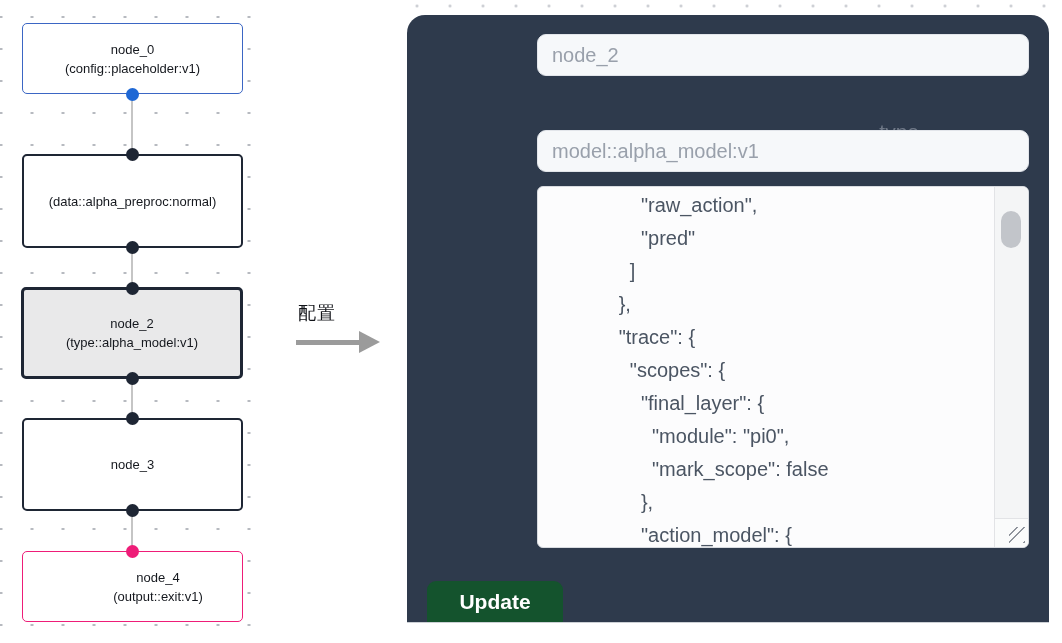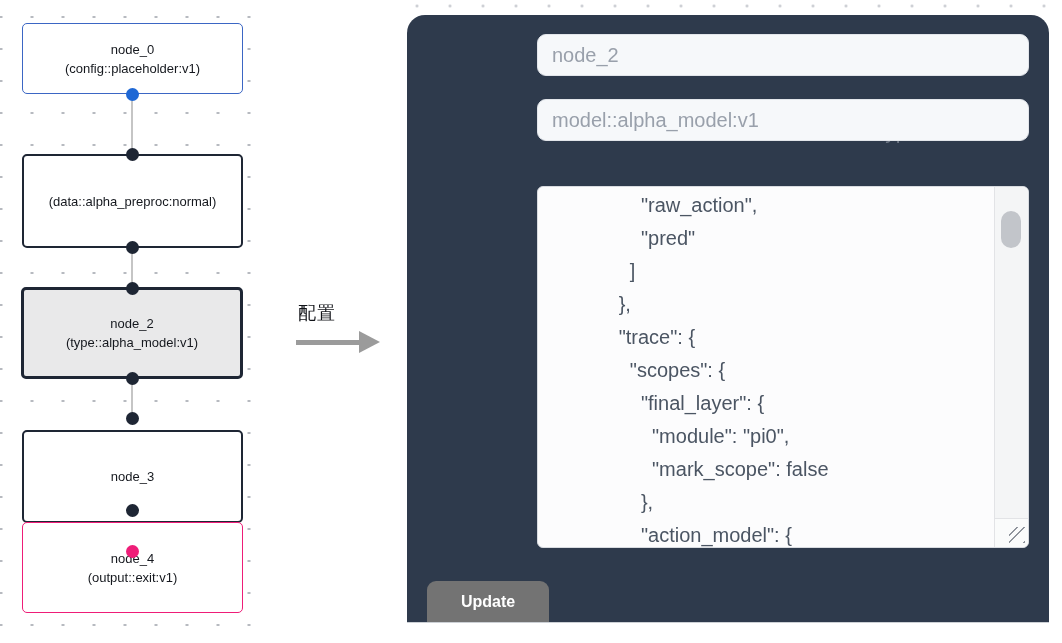--- a/index.html
+++ b/index.html
@@ -30,22 +30,22 @@
     position: absolute; left: 22px; width: 221px;
     background: #ffffff; border: 2px solid #1e2634; border-radius: 5px;
     display: flex; align-items: center; justify-content: center;
     cursor: pointer;
   }
   .node-text { width: 168px; text-align: center; word-break: break-all;
                color: #15181e; font-size: 13px; line-height: 19px; }
   .n0 { top: 23px;  height: 71px; border-width: 1.5px; border-color: #3b66c4; }
   .n1 { top: 154px; height: 94px; }
   .n2 { top: 287px; height: 92px; border-width: 3px; background: #e9e9ea; left: 21px; width: 222px; }
-  .n3 { top: 418px; height: 93px; margin-top: 12px; }
-  .n4 { top: 522px; height: 91px; border-width: 1.5px; border-color: #ee1d78; }
+  .n3 { top: 418px; height: 93px; }
+  .n4 { top: 551px; height: 71px; border-width: 1.5px; border-color: #ee1d78; justify-content: flex-end; }
 
   .connector { position: absolute; left: 131px; width: 2px; background: #c5c5c5; }
   .c1 { top: 94px;  height: 61px; }
   .c2 { top: 248px; height: 40px; }
   .c3 { top: 379px; height: 40px; }
   .c4 { top: 511px; height: 41px; }
 
   .port { position: absolute; left: 126px; width: 13px; height: 13px;
           border-radius: 50%; background: #1e2634; cursor: crosshair; }
   .p-blue { background: #1f68d5; top: 88px; }
@@ -80,21 +80,21 @@
   .lbl-abs { position: absolute; width: 105px; left: 0; text-align: right; }
 
   .panel input {
     position: absolute; left: 130px; width: 492px; height: 42px;
     background: #f6f8fa; border: 1px solid #e2e5ea; border-radius: 9px;
     font-size: 20px; color: #99a0ab; padding: 0 14px;
     font-family: "Liberation Sans", "DejaVu Sans", sans-serif;
     outline: none;
   }
   .inp-id   { top: 19px; }
-  .inp-type { top: 84px; }
+  .inp-type { top: 115px; }
 
   .config-editor {
     position: absolute; left: 130px; top: 171px; width: 492px; height: 362px;
     background: #fcfcfd; border: 1px solid #d8dbe0; border-radius: 6px;
     overflow: hidden; cursor: text;
   }
   .config-pre {
     white-space: pre; font-family: "Liberation Sans", "DejaVu Sans", sans-serif;
     font-size: 20px; line-height: 33px; color: #4b5563;
     padding: 2px 40px 0 14px;
@@ -112,23 +112,23 @@
     background: #fafbfb; border-left: 1px solid #e2e3e6; border-top: 1px solid #e2e3e6;
   }
   .resize-glyph {
     position: absolute; right: 3px; bottom: 4px; width: 16px; height: 16px;
     background: repeating-linear-gradient(135deg,
       transparent 0 5px, #8f949c 5px 7px, transparent 7px 10px, #8f949c 10px 12px, transparent 12px 16px);
     cursor: nwse-resize;
   }
 
   .update-btn {
-    position: absolute; left: 20px; top: 566px; width: 122px; height: 56px;
-    background: #737373; border: none; border-radius: 9px;
-    color: #ffffff; font-size: 16px; font-weight: bold;
+    position: absolute; left: 20px; top: 566px; width: 136px; height: 56px;
+    background: #14532d; border: none; border-radius: 9px;
+    color: #ffffff; font-size: 21px; font-weight: bold;
     font-family: "Liberation Sans", "DejaVu Sans", sans-serif;
     padding: 0; padding-bottom: 14px; cursor: pointer;
   }
   .panel-bottom-edge {
     position: absolute; left: 407px; top: 622px; width: 642px; height: 1px;
     background: #ccd0d5;
   }
 </style>
 </head>
 <body>

